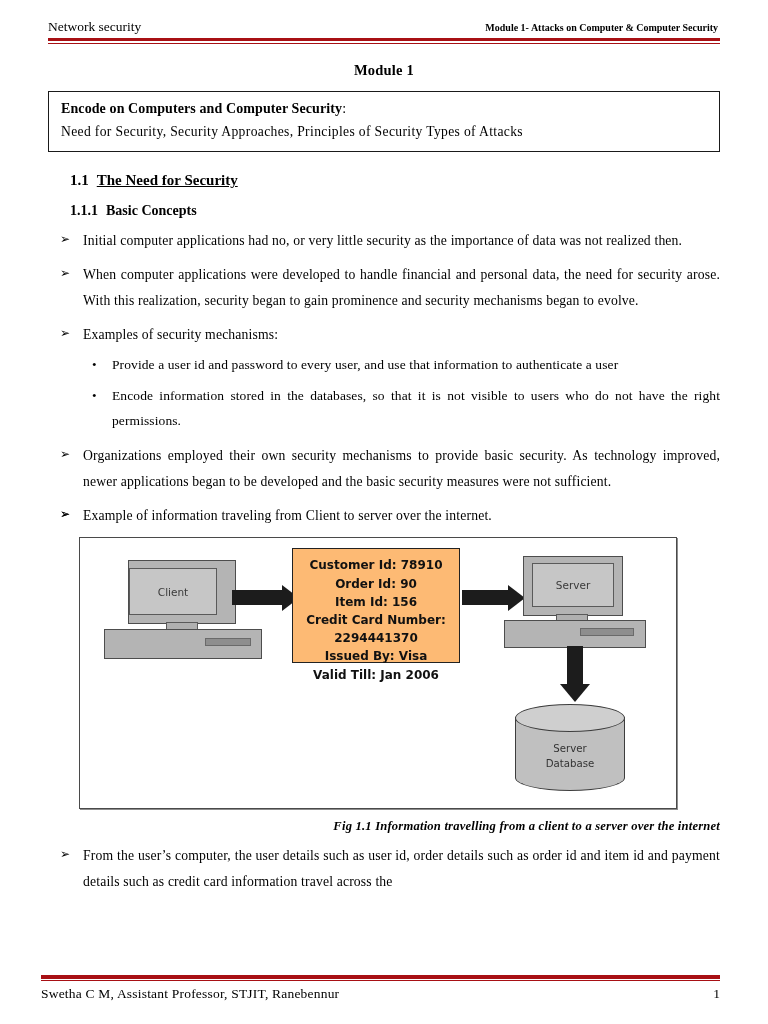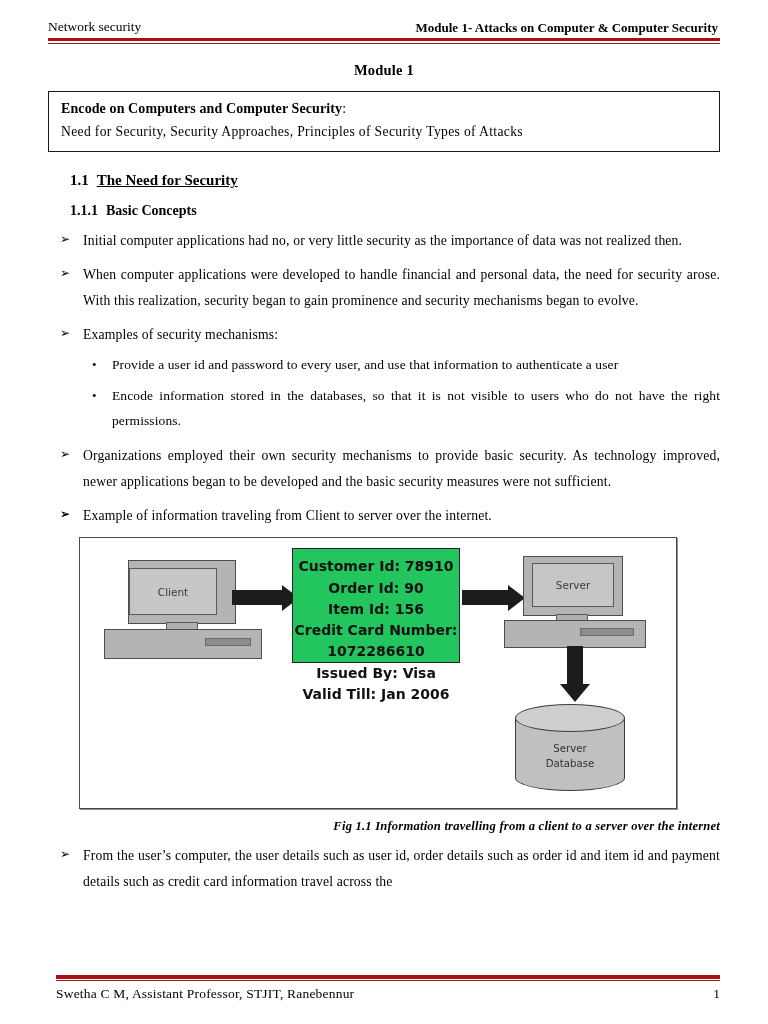--- a/index.html
+++ b/index.html
@@ -24,33 +24,33 @@
   }
 
   
   .header {
     position: relative;
     padding-top: 20px;
     height: 30px;
   }
   .header-row {
     display: flex;
-    align-items: flex-end;
+    align-items: center;
     font-size: 13.5px;
     line-height: 1.1;
   }
   .header-left {
     flex: 0 0 auto;
     font-family: "Liberation Serif", serif;
   }
   .header-right {
     flex: 1 1 auto;
     text-align: right;
     font-weight: bold;
-    font-size: 13px;
+    font-size: 10px;
     padding-right: 2px;
   }
   .rule-double {
     margin-top: 3px;
     height: 6px;
     position: relative;
   }
   .rule-double .thick {
     position: absolute;
     left: 0; right: 0; top: 0;
@@ -205,25 +205,25 @@
     border: 1.4px solid #4d4d4d;
   }
   .base-slot {
     position: absolute;
     background: #8e8e8e;
     border: 1px solid #6a6a6a;
   }
 
   .data-box {
     position: absolute;
-    background: #22c55e;
+    background: #fdba74;
     border: 1.6px solid #222;
     text-align: center;
     font-family: "DejaVu Sans", sans-serif;
-    font-size: 14px;
+    font-size: 12px;
     color: #111;
     line-height: 1.52;
     padding-top: 7px;
     box-sizing: border-box;
     font-weight: bold;
   }
   .data-box div { white-space: nowrap; }
 
   .cylinder {
     position: absolute;
@@ -284,21 +284,21 @@
     position: absolute;
     width: 0; height: 0;
     border-left: 15px solid transparent;
     border-right: 15px solid transparent;
     border-top: 18px solid #1c1c1c;
   }
 
   
   .footer {
     position: absolute;
-    left: 56px;
+    left: 41px;
     right: 48px;
     bottom: 22px;
   }
   .footer .rule-double { margin-bottom: 5px; }
   .footer-row {
     display: flex;
     align-items: baseline;
     font-size: 13.5px;
   }
   .footer-left { flex: 1 1 auto; letter-spacing: .2px; }
@@ -395,21 +395,21 @@
     <div class="arrow-h" style="left:152px; top:52px; width:68px;">
       <div class="shaft" style="left:0; width:52px; height:15px;"></div>
       <div class="head" style="left:50px; top:-5.5px;"></div>
     </div>
 
     <div class="data-box" style="left:212px; top:10px; width:168px; height:115px;">
       <div>Customer Id: 78910</div>
       <div>Order Id: 90</div>
       <div>Item Id: 156</div>
       <div>Credit Card Number:</div>
-      <div>1072286610</div>
+      <div>2294441370</div>
       <div>Issued By: Visa</div>
       <div>Valid Till: Jan 2006</div>
     </div>
 
     <div class="arrow-h" style="left:382px; top:52px; width:66px;">
       <div class="shaft" style="left:0; width:48px; height:15px;"></div>
       <div class="head" style="left:46px; top:-5.5px;"></div>
     </div>
 
     <div class="node">

